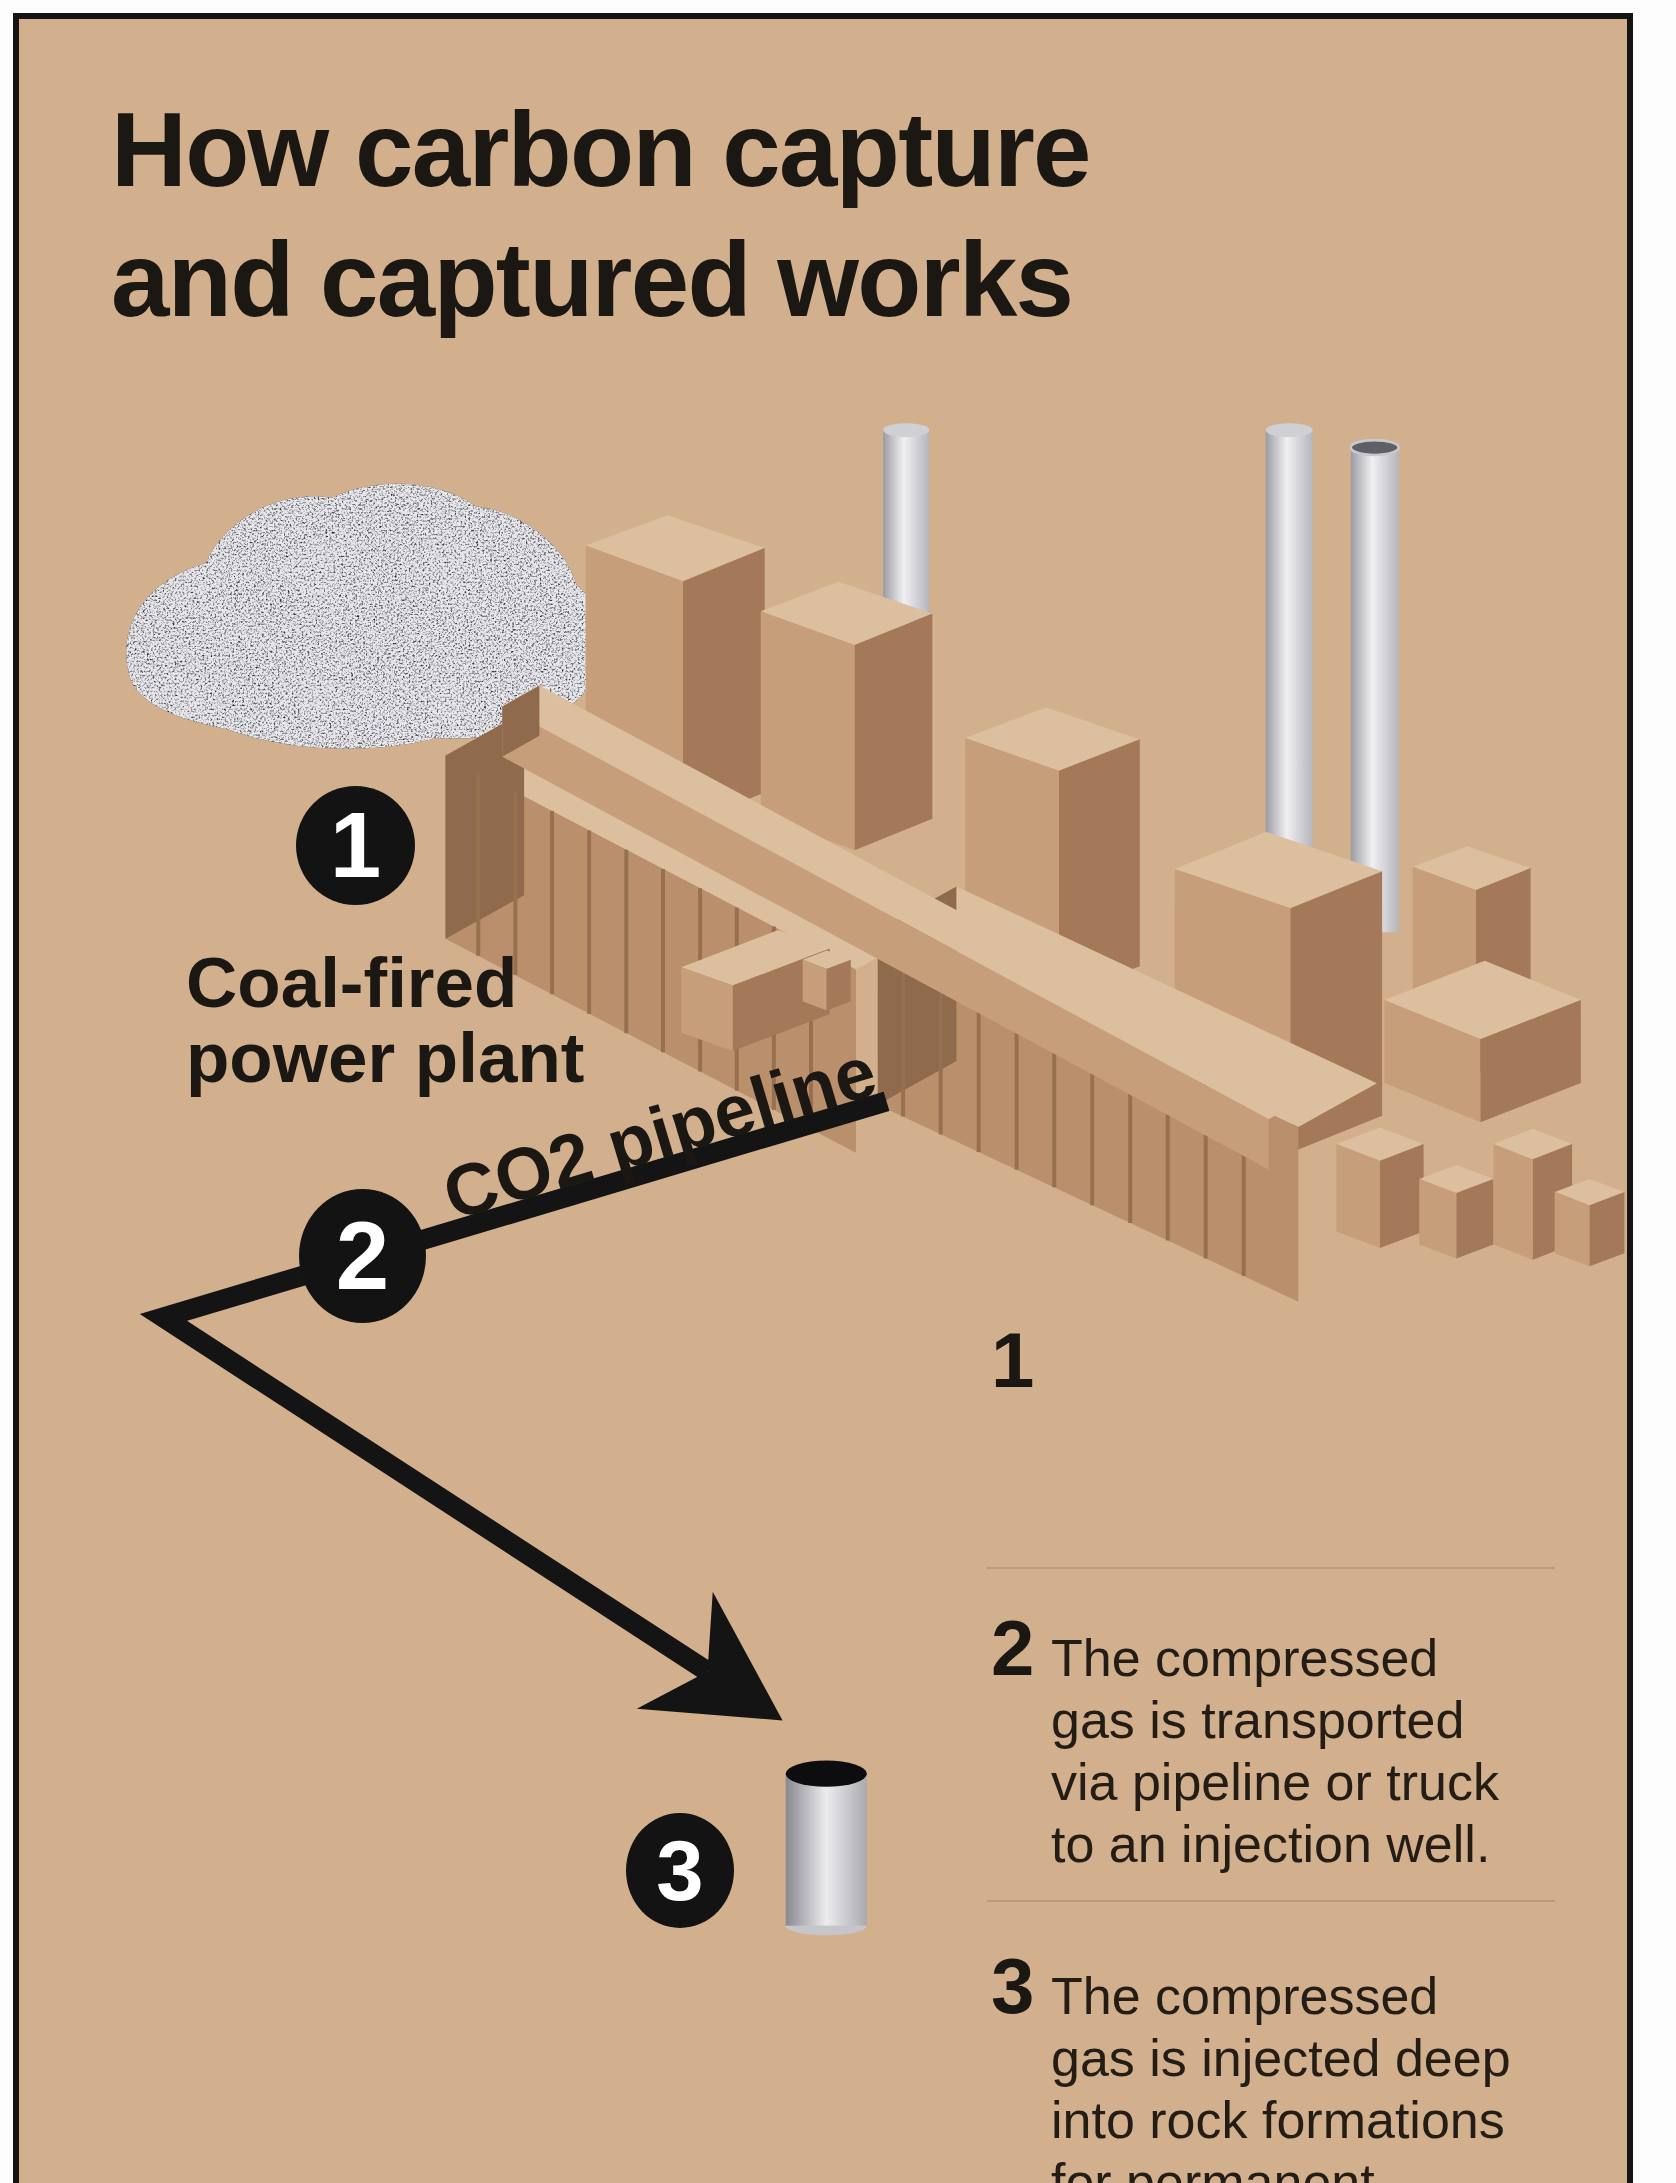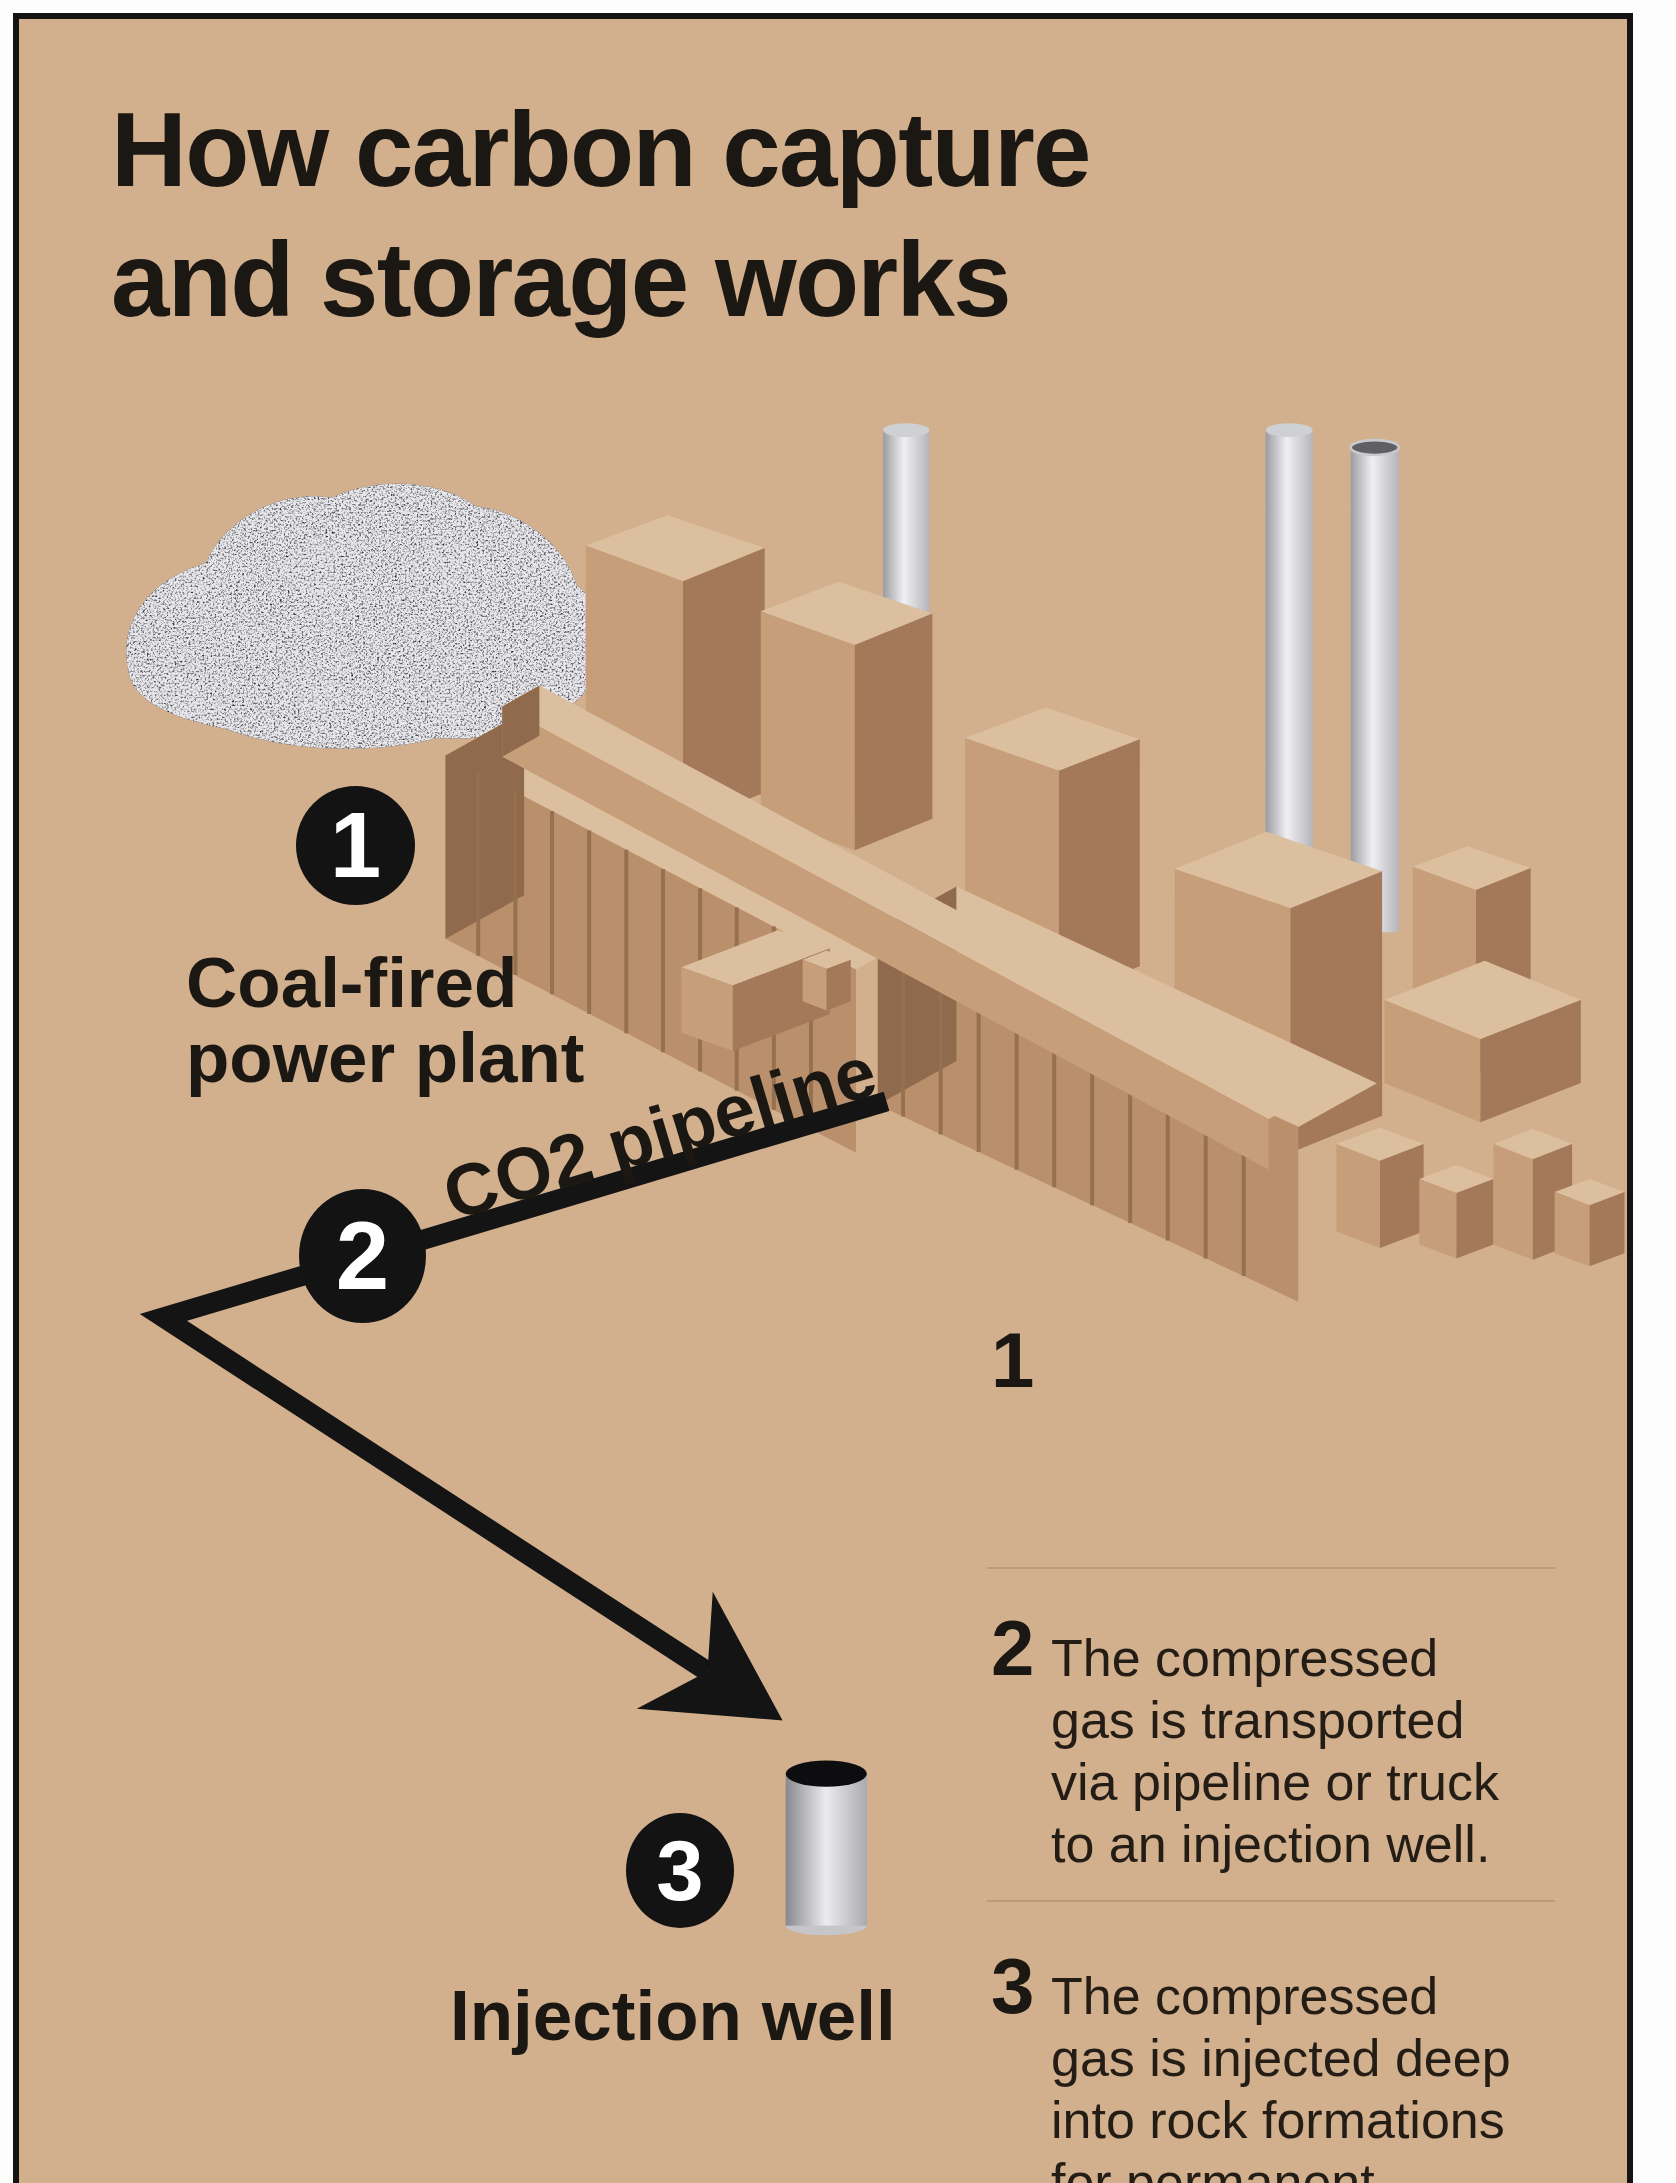--- a/index.html
+++ b/index.html
@@ -172,36 +172,35 @@
     </g>
 
     <g>
       <ellipse cx="1892" cy="4410" rx="93" ry="22" fill="#c6c6ca"></ellipse>
       <rect x="1799" y="4062" width="186" height="348" fill="url(#cylG)"></rect>
       <ellipse cx="1892" cy="4062" rx="93" ry="30" fill="#0d0d10"></ellipse>
     </g>
   </svg>
 
   <h1 id="title">How carbon capture
-and storage works</h1>
+and captured works</h1>
 
   <div id="badge-1" class="badge">
     <span>1</span>
   </div>
   <div id="badge-2" class="badge">
     <span>2</span>
   </div>
   <div id="badge-3" class="badge">
     <span>3</span>
   </div>
 
   <div id="label-plant" class="diagram-label">Coal-fired
 power plant</div>
   <div id="label-pipeline" class="diagram-label">CO2 pipeline</div>
-  <div id="label-well" class="diagram-label">Injection well</div>
 
   <div id="callout-1" class="callout">
     <div class="callout-num">1</div>
   </div>
   <div id="divider-1" class="divider"></div>
   <div id="callout-2" class="callout">
     <div class="callout-num">2</div>
     <div class="callout-text">The compressed
 gas is transported
 via pipeline or truck

